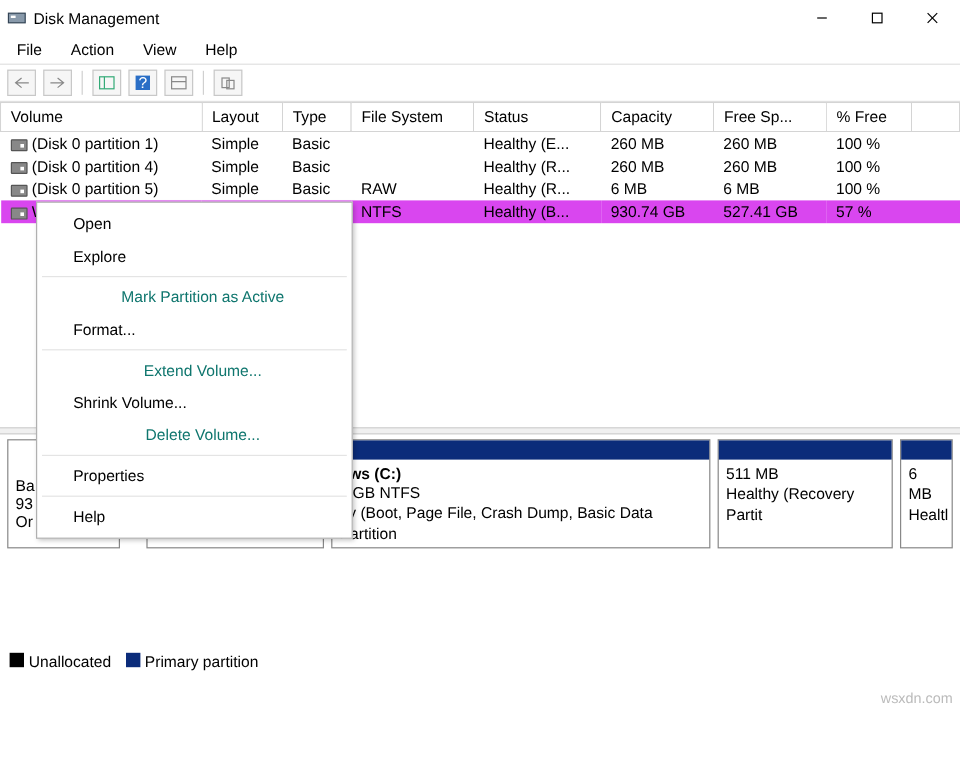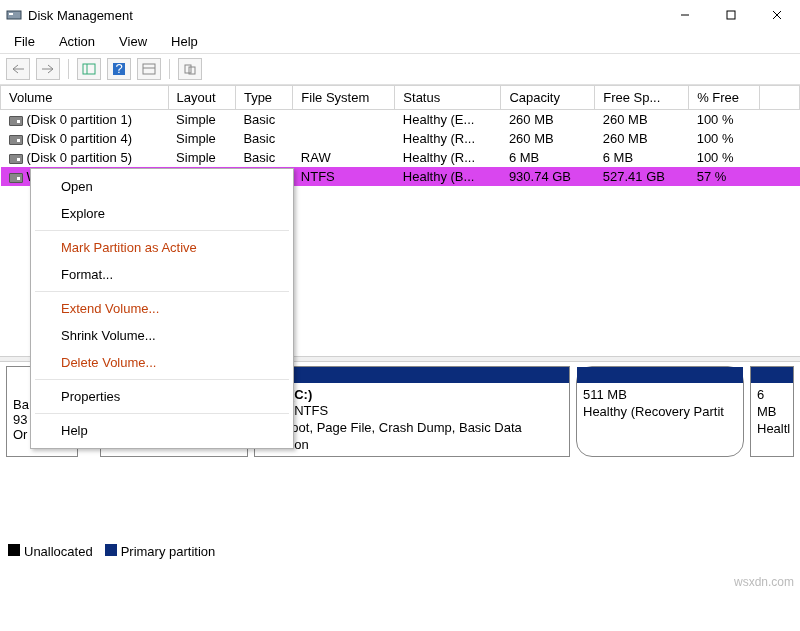--- a/index.html
+++ b/index.html
@@ -28,21 +28,21 @@
   .disk-hdr { background: #0b2c7a; height: 16px; }
   .part { border: 1px solid #888; display: flex; flex-direction: column; }
   .part .ptxt { padding: 4px 6px; font-size: 12px; line-height: 1.3; overflow: hidden; }
   .part.hatch .ptxt { background: repeating-linear-gradient(45deg,#e8e8e8 0,#e8e8e8 2px,#fff 2px,#fff 5px); }
 
   .legend { position: absolute; bottom: 72px; left: 8px; display: flex; gap: 12px; align-items: center; }
   .sw { width: 12px; height: 12px; display: inline-block; margin-right: 4px; }
 
   .ctx { position: absolute; top: 168px; left: 30px; width: 264px; background: #fff; border: 1px solid #b0b0b0; box-shadow: 2px 2px 4px rgba(0,0,0,.25); padding: 4px 0; }
   .ctx .mi { padding: 6px 16px 6px 30px; color: #000; }
-  .ctx .mi.dis { color: #c2410c; }
+  .ctx .mi.dis { color: #0f766e; text-align: center; }
   .ctx .sep { height: 1px; background: #e4e4e4; margin: 3px 4px; }
   .ctx .hl { border: 2px solid #e10000; margin: -2px 2px; }
 
   .watermark { position:absolute; bottom:42px; right:6px; color:#bbb; font-size:12px; }
 </style>
 </head>
 <body>
 
 <div class="titlebar">
   <svg class="icon" viewBox="0 0 16 16">
@@ -195,21 +195,21 @@
         </div>
       </div>
       <div class="part" style="width: 316px;">
         <div class="disk-hdr"></div>
         <div class="ptxt">
           <div><b>ows  (C:)</b></div>
           <div>4 GB NTFS</div>
           <div>hy (Boot, Page File, Crash Dump, Basic Data Partition</div>
         </div>
       </div>
-      <div class="part" style="width: 168px; border-radius: 16px;">
+      <div class="part" style="width: 146px;">
         <div class="disk-hdr"></div>
         <div class="ptxt">
           <div><b></b></div>
           <div>511 MB</div>
           <div>Healthy (Recovery Partit</div>
         </div>
       </div>
       <div class="part" style="width: 44px;">
         <div class="disk-hdr"></div>
         <div class="ptxt">

